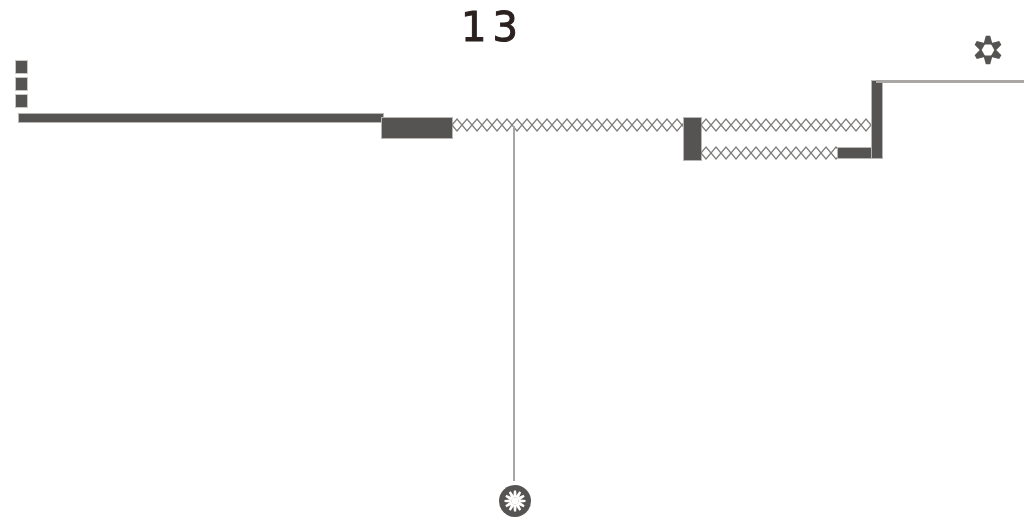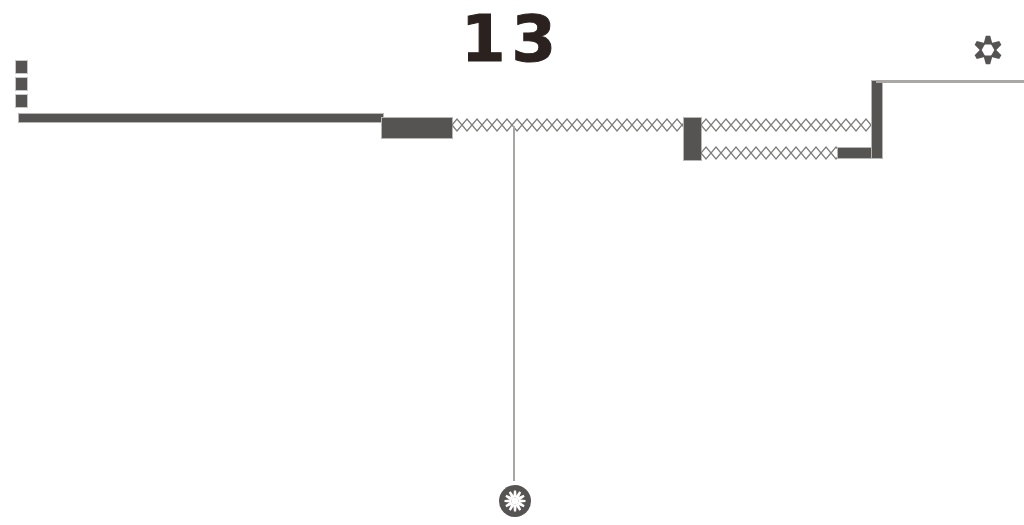--- a/index.html
+++ b/index.html
@@ -36,22 +36,22 @@
   
   .thinrule { background: #aaa8a6; }
 
   
   .droplinev { background: #a8a6a4; }
 
   
   .numeral {
     color: #2b2220;
     font-family: "DejaVu Sans", sans-serif;
-    font-weight: 700;
-    font-size: 64px;
+    font-weight: 400;
+    font-size: 40px;
     line-height: 1;
     letter-spacing: 6px;
     white-space: nowrap;
     -webkit-text-stroke: 1px #2b2220;
   }
 
   
   .icon-svg { display: block; }
 </style>
 </head>

